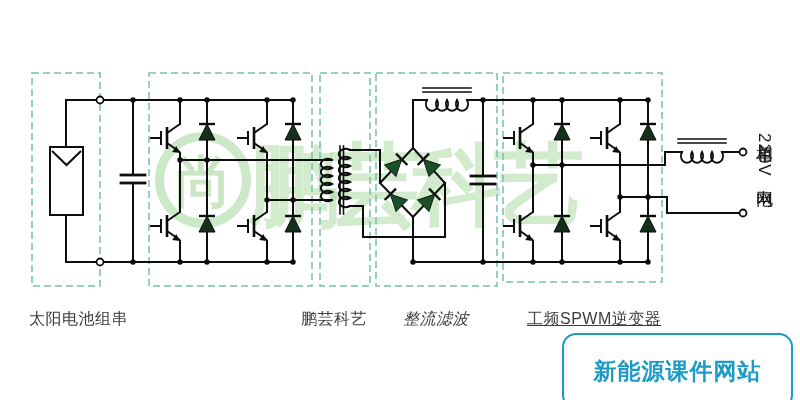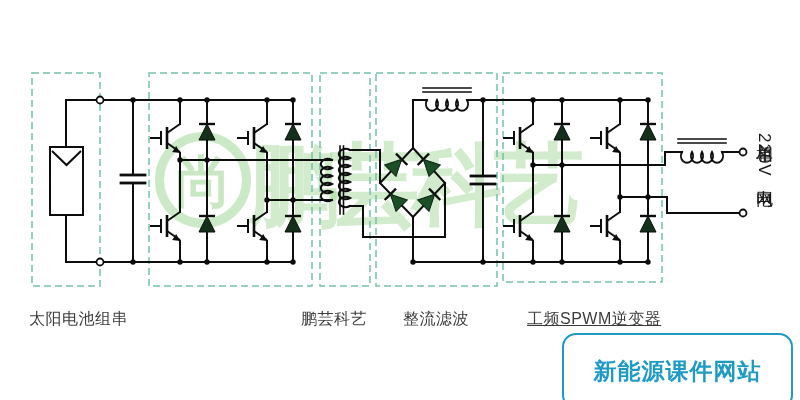--- a/index.html
+++ b/index.html
@@ -26,21 +26,21 @@
   
   #schem{position:absolute;left:0;top:0;z-index:1;}
   
   .sec-label{
     position:absolute;top:309px;font-size:16px;color:#3c3c3c;
     white-space:nowrap;z-index:2;letter-spacing:0.5px;text-align:right;
   }
   #lb-solar{left:29px;}
   #lb-pwm{left:180px;}
   #lb-xfmr{left:301px;}
-  #lb-rect{left:403px;}
+  #lb-rect{left:403px;font-style:italic;}
   #lb-spwm{left:527px;text-decoration:underline;}
   
   #grid-label{
     position:absolute;left:753px;top:131px;z-index:2;
     writing-mode:vertical-rl;font-size:17px;color:#1a1a1a;letter-spacing:1px;
     white-space:nowrap;
   }
   
   #badge{
     position:absolute;left:562px;top:333px;width:231px;height:76px;box-sizing:border-box;

